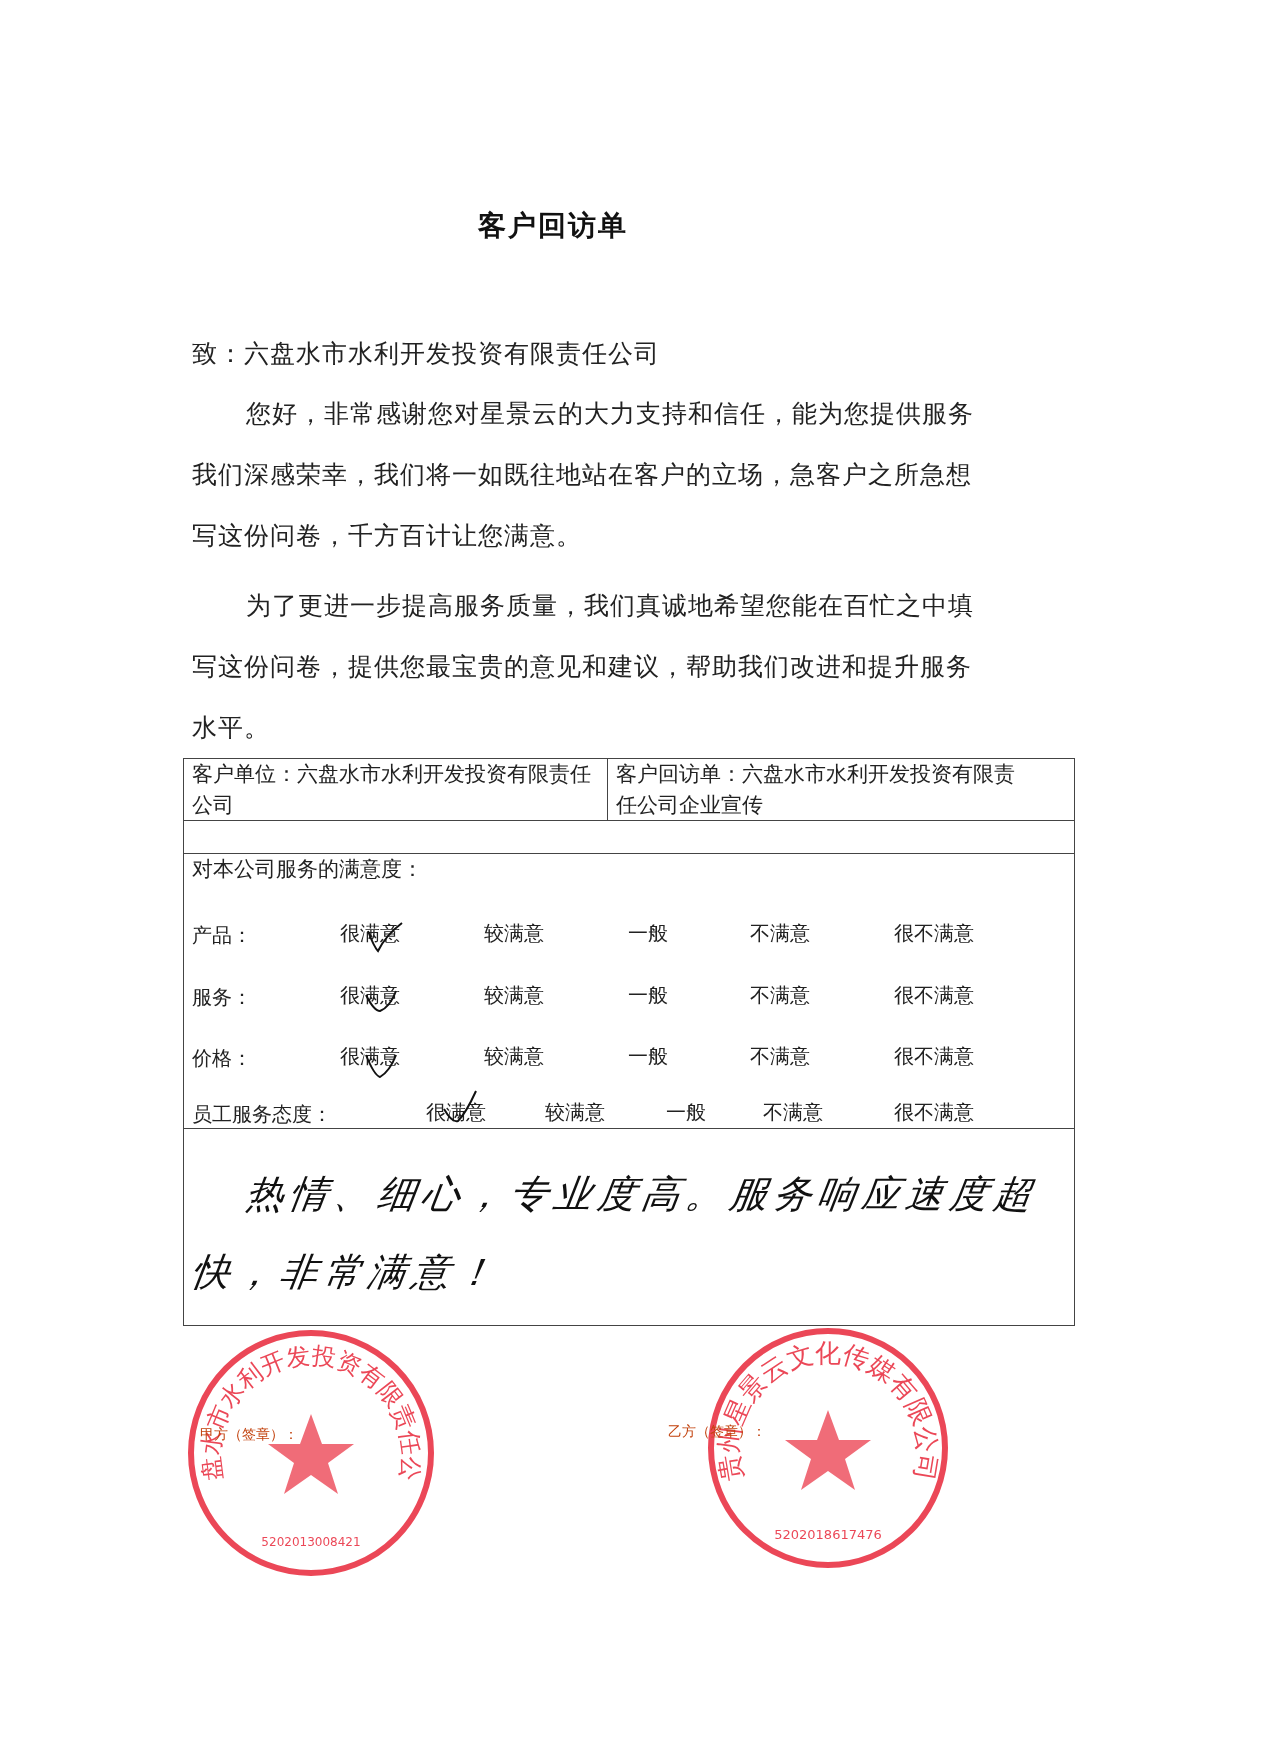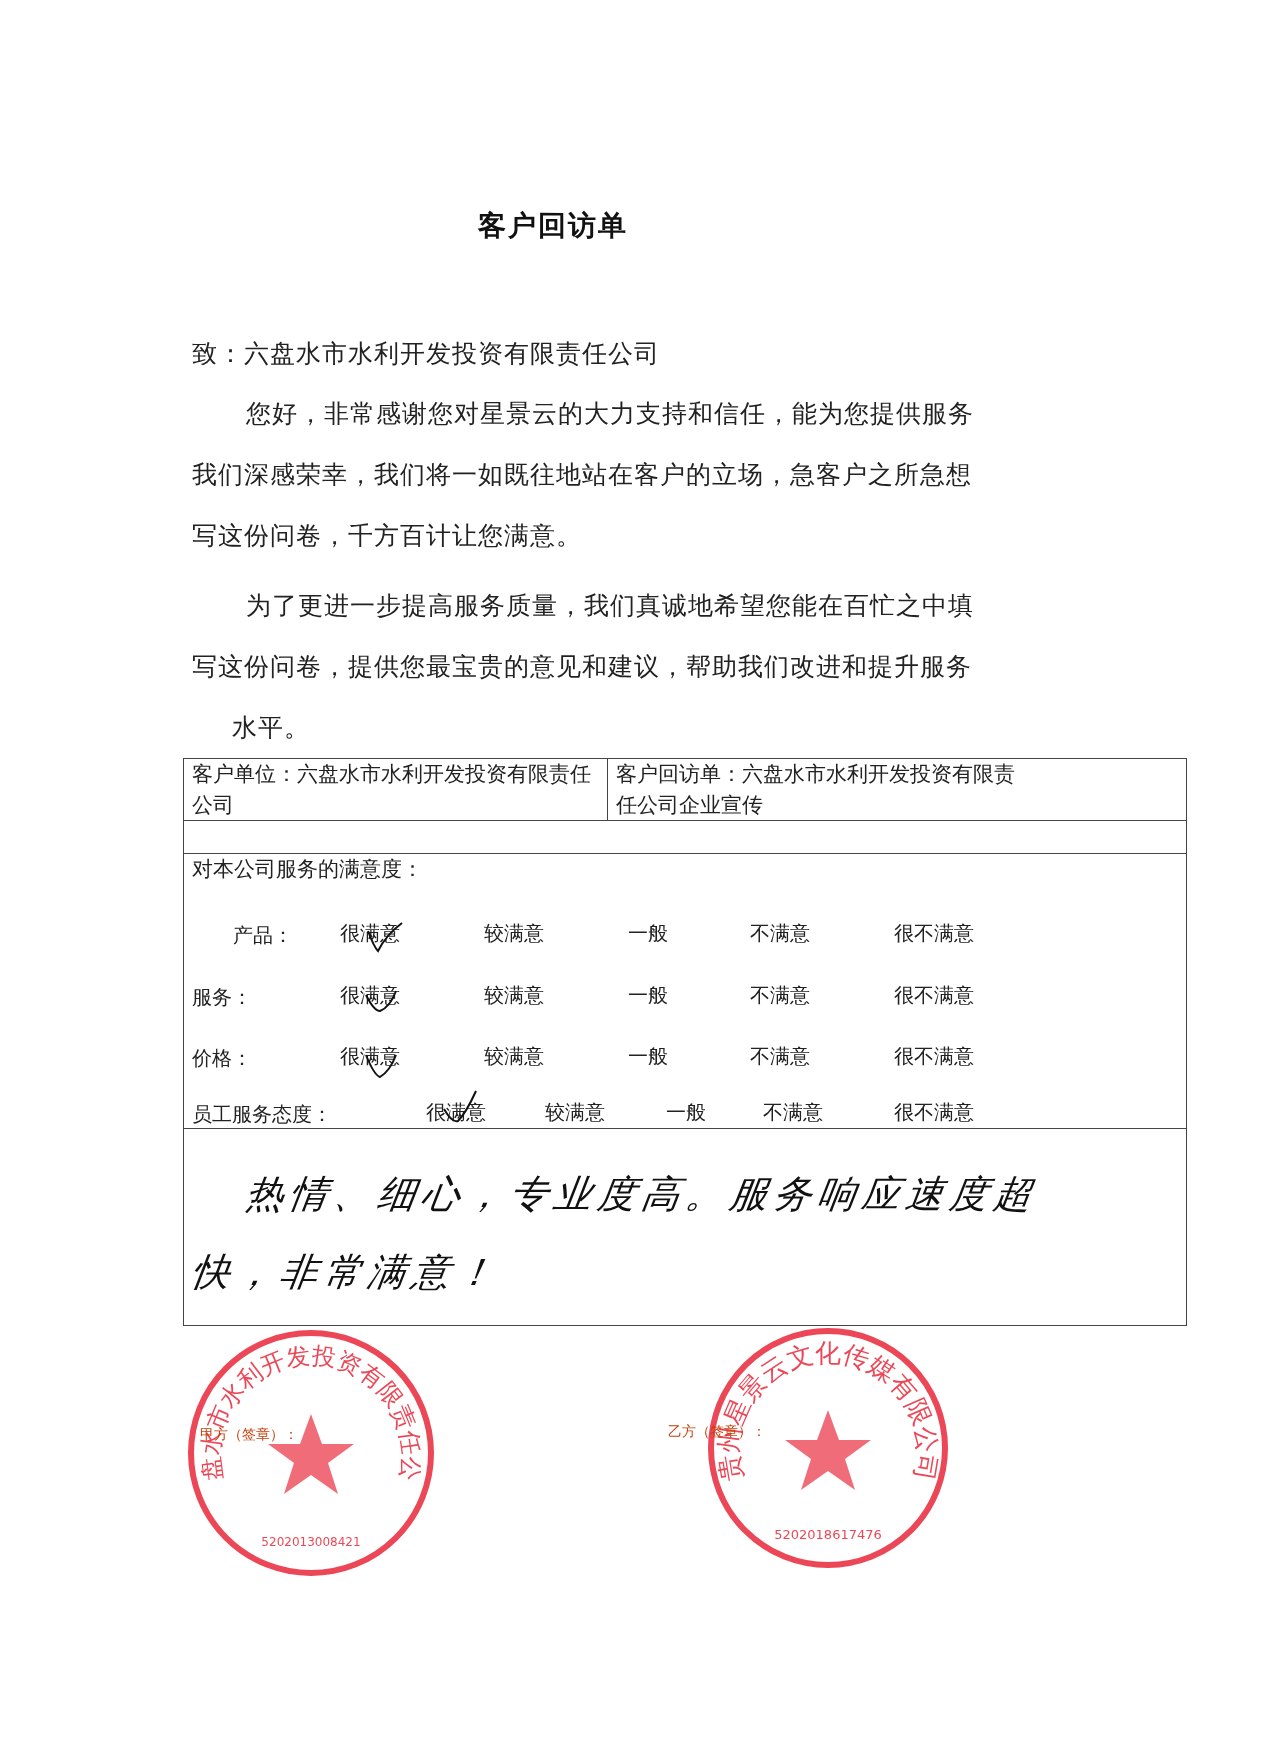--- a/index.html
+++ b/index.html
@@ -2,21 +2,21 @@
 <html><head>
 <meta charset="utf-8">
 <style>
   html, body { margin:0; padding:0; }
   body { width:1275px; height:1755px; background:#ffffff; position:relative; overflow:hidden;
          font-family:"DejaVu Serif","Liberation Serif",serif; color:#1a1a1a; }
   .abs { position:absolute; white-space:nowrap; }
   .title { left:0; width:1106px; top:207px; text-align:center; font-family:"DejaVu Sans","Liberation Sans",sans-serif;
            font-weight:bold; font-size:28px; letter-spacing:2px; color:#111; }
   .body-text { font-size:25px; letter-spacing:1px; color:#222; }
-  .tbl { position:absolute; left:183px; top:758px; width:1004px; height:568px; border:1.5px solid #444; box-sizing:border-box; }
+  .tbl { position:absolute; left:183px; top:758px; width:892px; height:568px; border:1.5px solid #444; box-sizing:border-box; }
   .hline { position:absolute; left:0; width:100%; height:0; border-top:1.5px solid #444; }
   .vline { position:absolute; width:0; border-left:1.5px solid #444; }
   .cell { position:absolute; font-size:21px; line-height:31px; color:#222; white-space:normal; }
   .opt { position:absolute; font-size:20px; color:#222; white-space:nowrap; }
   .check { position:absolute; width:40px; height:36px; }
   .hand { position:absolute; font-family:"DejaVu Serif","Liberation Serif",serif; font-style:italic; font-size:38px;
           letter-spacing:6px; color:#111; white-space:nowrap; transform:skewX(-8deg); }
   .seal { position:absolute; border-radius:50%; border:6px solid #e8283a; box-sizing:border-box; opacity:0.85; }
   .seal svg { position:absolute; left:0; top:0; }
   .sig { position:absolute; font-size:14px; color:#c2410c; white-space:nowrap; z-index:3; }
@@ -25,34 +25,34 @@
 <body>
 
 <div class="abs title">客户回访单</div>
 
 <div class="abs body-text" style="left:192px; top:337px;">致：六盘水市水利开发投资有限责任公司</div>
 <div class="abs body-text" style="left:246px; top:397px;">您好，非常感谢您对星景云的大力支持和信任，能为您提供服务</div>
 <div class="abs body-text" style="left:192px; top:458px;">我们深感荣幸，我们将一如既往地站在客户的立场，急客户之所急想</div>
 <div class="abs body-text" style="left:192px; top:519px;">写这份问卷，千方百计让您满意。</div>
 <div class="abs body-text" style="left:246px; top:589px;">为了更进一步提高服务质量，我们真诚地希望您能在百忙之中填</div>
 <div class="abs body-text" style="left:192px; top:650px;">写这份问卷，提供您最宝贵的意见和建议，帮助我们改进和提升服务</div>
-<div class="abs body-text" style="left:192px; top:711px;margin-left:40px;">水平。</div>
+<div class="abs body-text" style="left:192px; top:711px;">水平。</div>
 
 <div class="tbl">
   <div class="hline" style="top:61px;"></div>
   <div class="hline" style="top:94px;"></div>
   <div class="hline" style="top:369px;"></div>
   <div class="vline" style="left:423px; top:0; height:61px;"></div>
 
   <div class="cell" style="left:8px; top:0; width:408px;">客户单位：六盘水市水利开发投资有限责任公司</div>
   <div class="cell" style="left:432px; top:0; width:412px;">客户回访单：六盘水市水利开发投资有限责任公司企业宣传</div>
   <div class="cell" style="left:8px; top:95px; width:830px;">对本公司服务的满意度：</div>
 
   <div>
-    <div class="opt" style="left:8px; top:163px;margin-left:41px;">产品：</div>
+    <div class="opt" style="left:8px; top:163px;">产品：</div>
     <div class="opt" style="left:156px; top:161px;">很满意</div>
     <div class="opt" style="left:300px; top:161px;">较满意</div>
     <div class="opt" style="left:444px; top:161px;">一般</div>
     <div class="opt" style="left:566px; top:161px;">不满意</div>
     <div class="opt" style="left:710px; top:161px;">很不满意</div>
     <svg class="check" style="left:180px; top:162px;" viewBox="0 0 40 36">
         <path d="M4 10 Q10 26 14 30 Q22 14 38 2" fill="none" stroke="#111" stroke-width="2"></path>
       </svg>
   </div>
 

